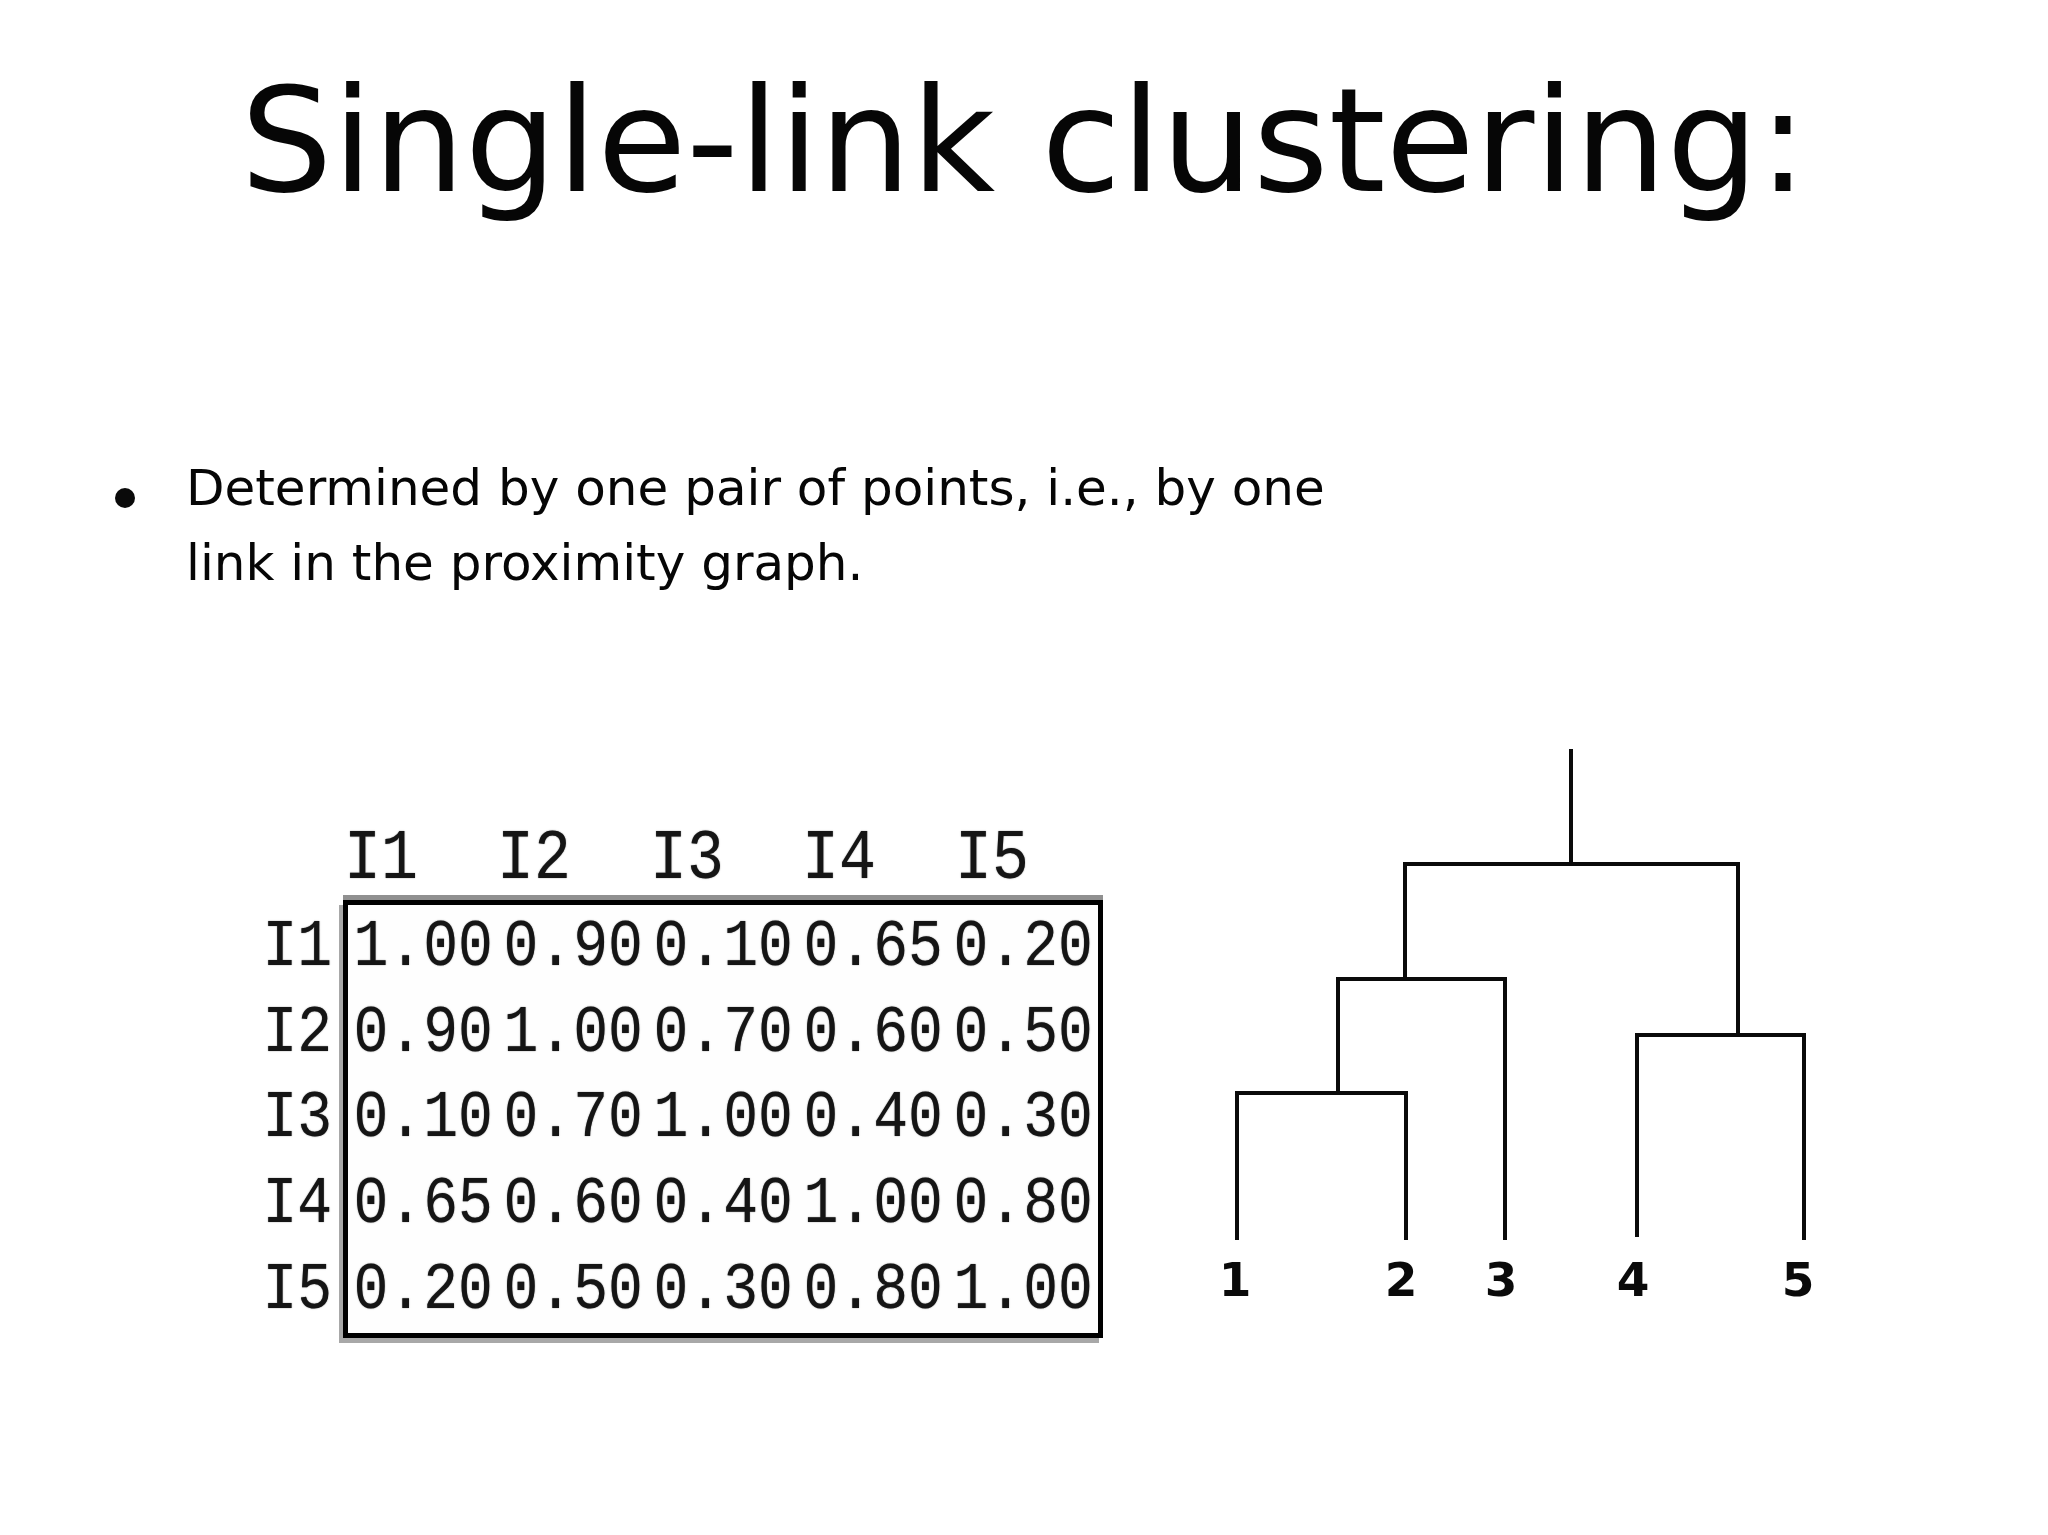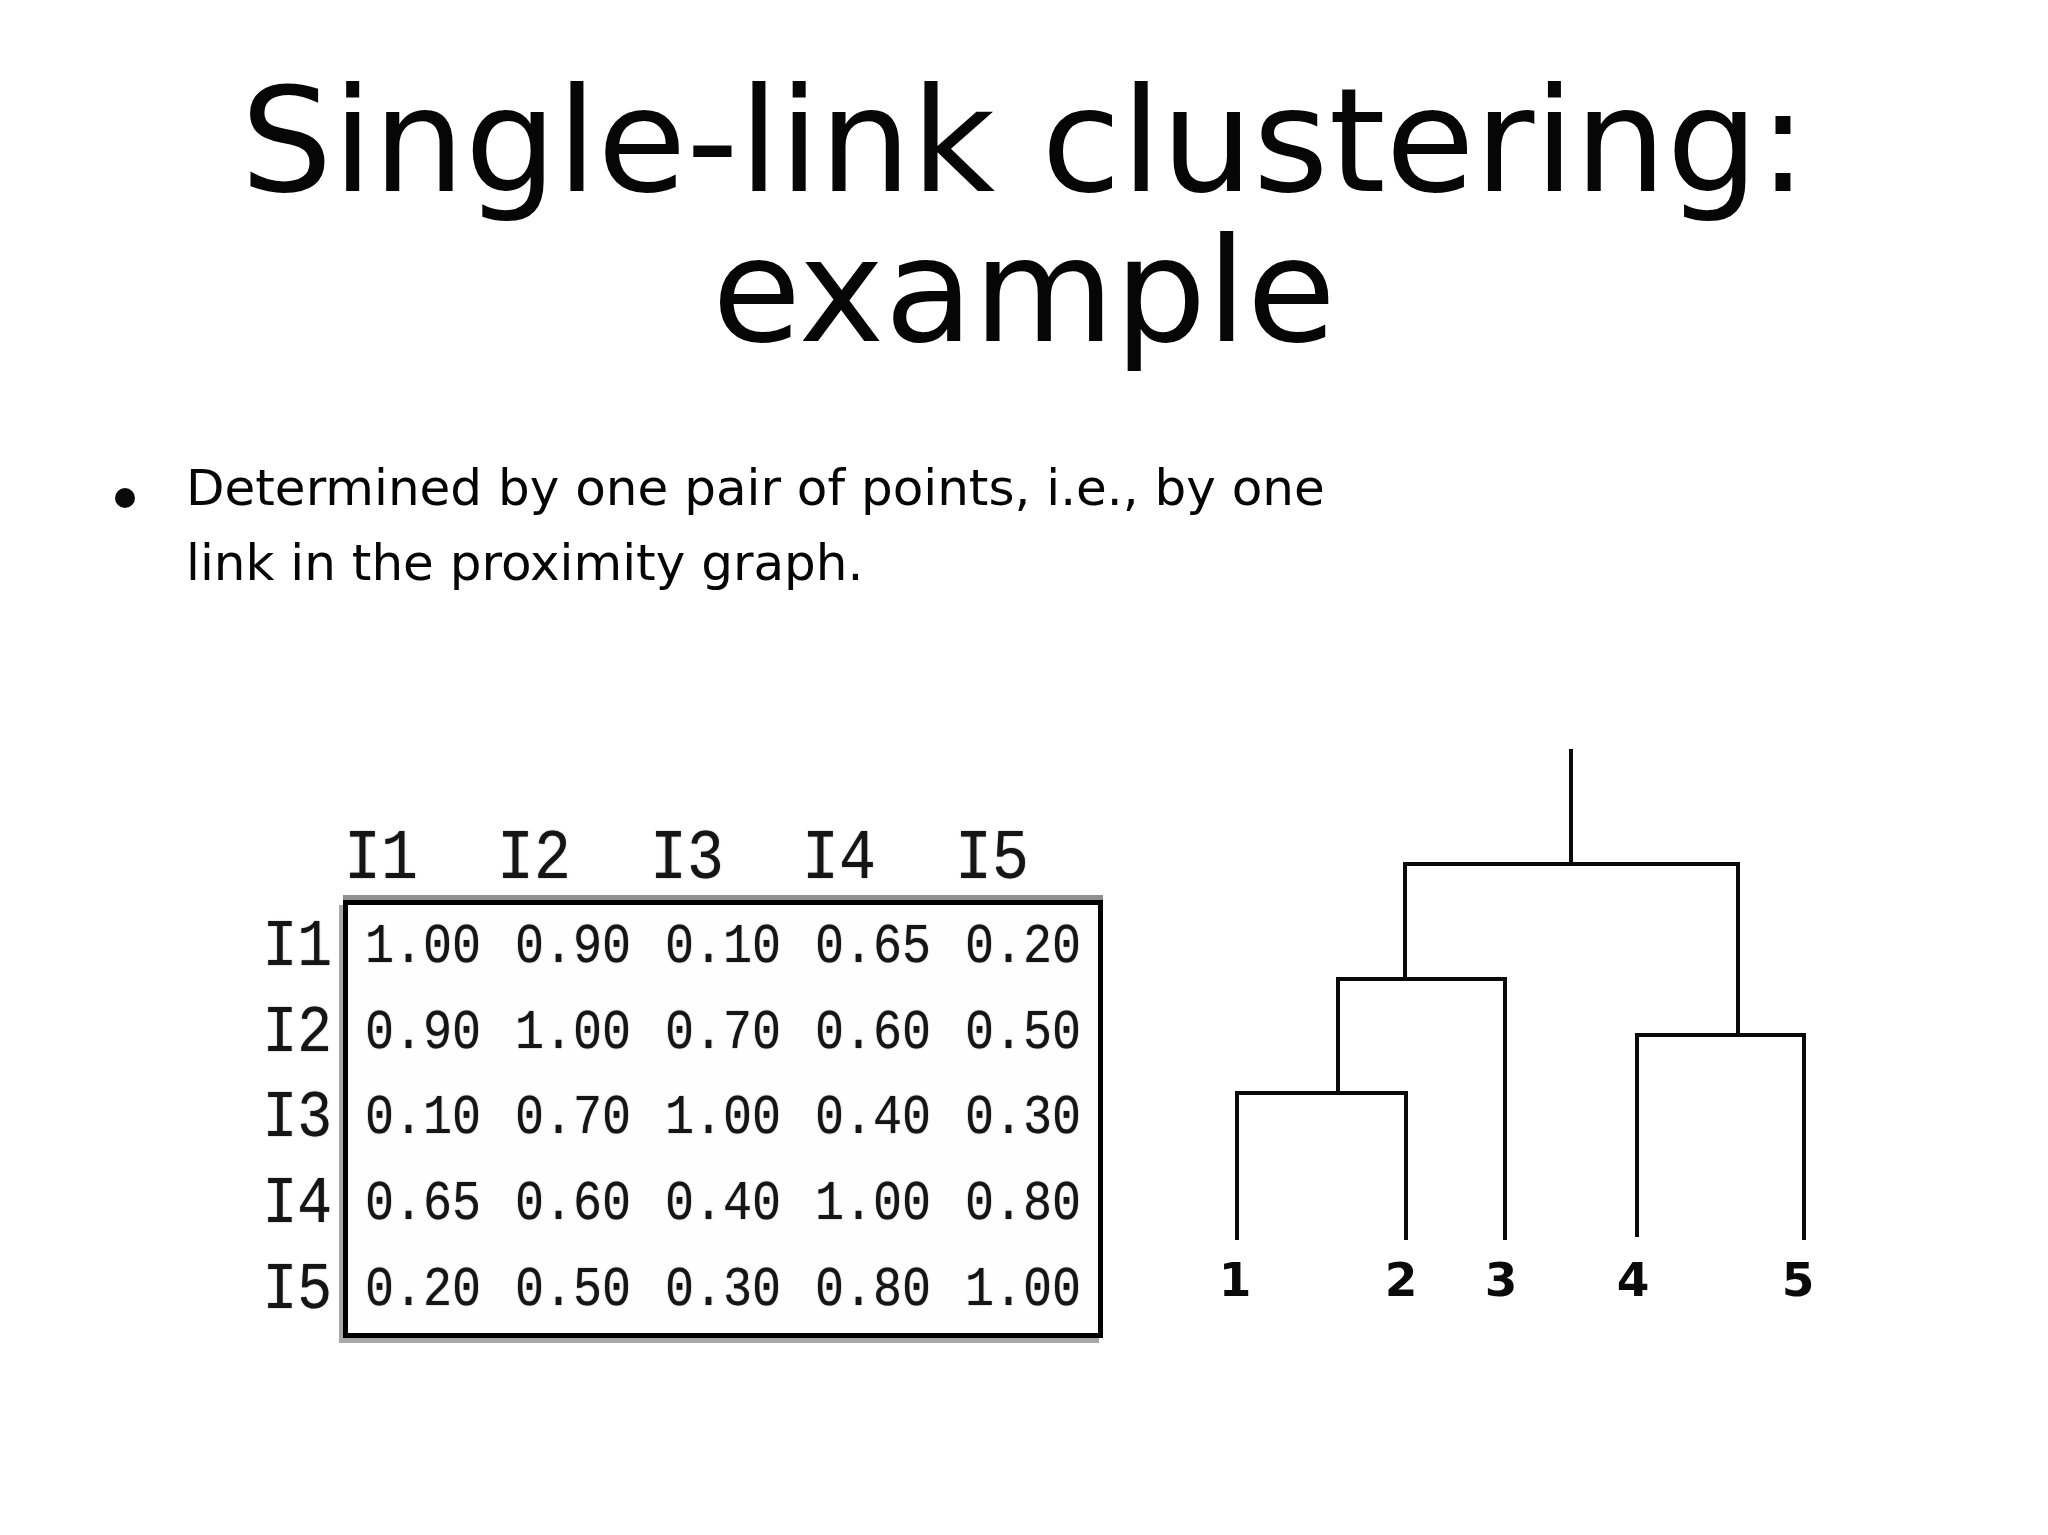--- a/index.html
+++ b/index.html
@@ -98,21 +98,21 @@
     box-shadow: 0 -5px 0 #909090, -4px 5px 0 #a8a8a8;
     background: #fefefe;
     display: grid;
     grid-template-columns: repeat(5, 150px);
     grid-template-rows: repeat(5, 85.6px);
   }
   .mx-cell {
     display: flex;
     align-items: center;
     justify-content: center;
-    font-size: 55px;
+    font-size: 66px;
     color: #151515;
     text-shadow: 0 0 1.3px rgba(45,45,45,0.75);
   }
   .cond {
     display: inline-block;
     transform: scaleX(0.88);
     transform-origin: 50% 50%;
   }
   .mx-rowlabel .cond { transform-origin: 100% 50%; }
 
@@ -134,21 +134,20 @@
     line-height: 1.17;
     color: #0a0a0a;
   }
 </style>
 </head>
 <body>
 
 <div class="slide">
 
   <div class="title-line title-line-1">Single-link clustering:</div>
-  <div class="title-line title-line-2">example</div>
 
   <span class="bullet-dot"></span>
   <div class="bullet-line bullet-line-1">Determined by one pair of points, i.e., by one</div>
   <div class="bullet-line bullet-line-2">link in the proximity graph.</div>
 
   <div class="matrix-area">
     <div id="matrix-headers">
         <span class="mx-head" style="left: 381px;">I1</span>
         <span class="mx-head" style="left: 533.75px;">I2</span>
         <span class="mx-head" style="left: 686.5px;">I3</span>

